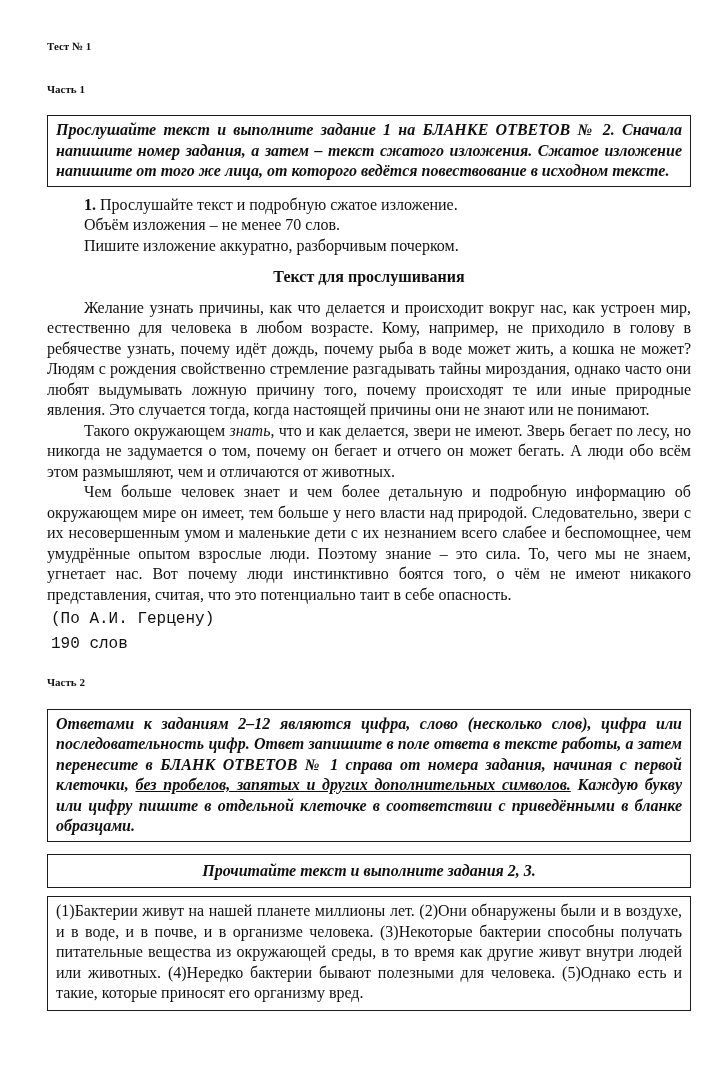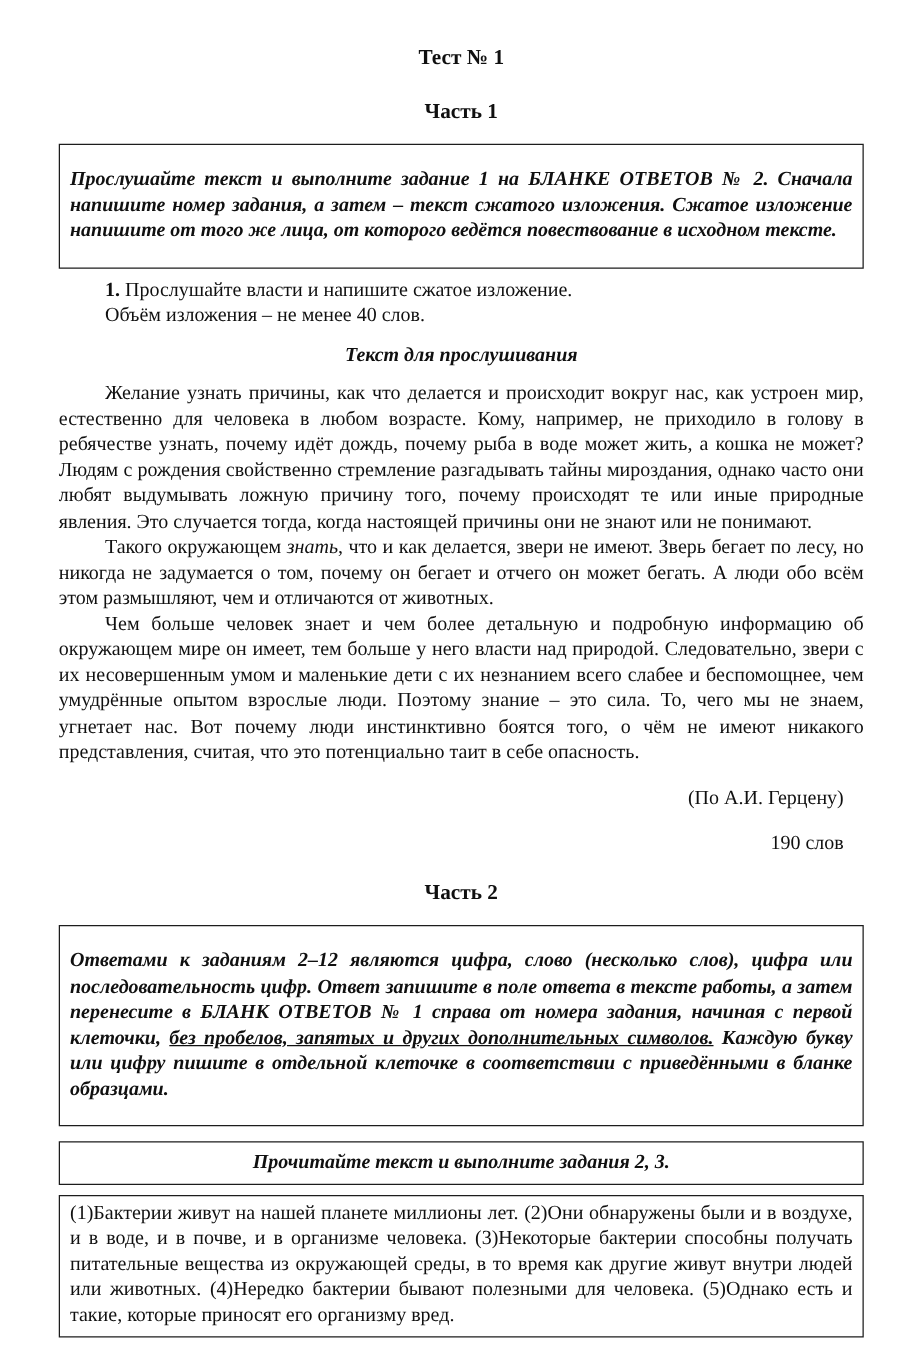--- a/index.html
+++ b/index.html
@@ -17,29 +17,29 @@
     overflow: hidden;
   }
   .page {
     box-sizing: border-box;
     width: 725px;
     height: 1080px;
     padding: 36px 34px 0 47px;
   }
   .heading {
     font-weight: bold;
-    text-align: center;
-    font-size: 17px;
+    text-align: left;
+    font-size: 11px;
     margin: 0;
   }
   .title { margin-bottom: 22px; }
   .part-heading { margin-bottom: 16px; }
   .box {
     border: 1.6px solid #1c1c1c;
-    padding: 18px 8px;
+    padding: 4px 8px;
     box-sizing: border-box;
   }
   .box.instr {
     font-weight: bold;
     font-style: italic;
     text-align: justify;
   }
   .box.instr-center {
     font-weight: bold;
     font-style: italic;
@@ -48,27 +48,26 @@
   }
   .para {
     margin: 0;
     text-indent: 37px;
     text-align: justify;
   }
   .gap-sm { margin-top: 8px; }
   .gap-md { margin-top: 12px; }
   .listening-heading {
     font-weight: bold;
-    font-style: italic;
     text-align: center;
     margin: 11px 0 10px 0;
   }
   .attribution {
-    text-align: right;
-    margin: 16px;
+    margin: 4px;
+    font-family: Liberation Mono, monospace;
   }
   .bio { margin-top: 13px; }
   .name-bi { font-weight: bold; font-style: italic; }
   .inline-italic { font-style: italic; }
   .underlined { text-decoration: underline; }
   .text-box {
     text-align: justify;
     padding: 4px 8px 6px 8px;
   }
 </style>
@@ -77,22 +76,23 @@
 
 <div class="page">
 
   <div class="heading title">Тест № 1</div>
 
   <div class="heading part-heading">Часть 1</div>
 
   <div class="box instr"><span>Прослушайте текст и выполните задание 1 на БЛАНКЕ ОТВЕТОВ № 2. Сначала напишите номер задания, а затем – текст сжатого изложения. Сжатое изложение напишите от того же лица, от которого ведётся повествование в исходном тексте.</span></div>
 
   <div class="gap-sm">
-    <p class="para"><b>1.</b> <span>Прослушайте власти и напишите сжатое изложение.</span></p>
-    <p class="para">Объём изложения – не менее 40 слов.</p>
+    <p class="para"><b>1.</b> <span>Прослушайте текст и подробную сжатое изложение.</span></p>
+    <p class="para">Объём изложения – не менее 70 слов.</p>
+    <p class="para">Пишите изложение аккуратно, разборчивым почерком.</p>
   </div>
 
   <div class="listening-heading">Текст для прослушивания</div>
 
   <p class="para">Желание узнать причины, как что делается и происходит вокруг нас, как устроен мир, естественно для человека в любом возрасте. Кому, например, не приходило в голову в ребячестве узнать, почему идёт дождь, почему рыба в воде может жить, а кошка не может? Людям с рождения свойственно стремление разгадывать тайны мироздания, однако часто они любят выдумывать ложную причину того, почему происходят те или иные природные явления. Это случается тогда, когда настоящей причины они не знают или не понимают.</p>
   <p class="para"><span>Такого окружающем </span><span class="inline-italic">знать</span><span>, что и как делается, звери не имеют. Зверь бегает по лесу, но никогда не задумается о том, почему он бегает и отчего он может бегать. А люди обо всём этом размышляют, чем и отличаются от животных.</span></p>
   <p class="para">Чем больше человек знает и чем более детальную и подробную информацию об окружающем мире он имеет, тем больше у него власти над природой. Следовательно, звери с их несовершенным умом и маленькие дети с их незнанием всего слабее и беспомощнее, чем умудрённые опытом взрослые люди. Поэтому знание – это сила. То, чего мы не знаем, угнетает нас. Вот почему люди инстинктивно боятся того, о чём не имеют никакого представления, считая, что это потенциально таит в себе опасность.</p>
 
   <p class="attribution">(По А.И. Герцену)</p>
   <p class="attribution">190 слов</p>

